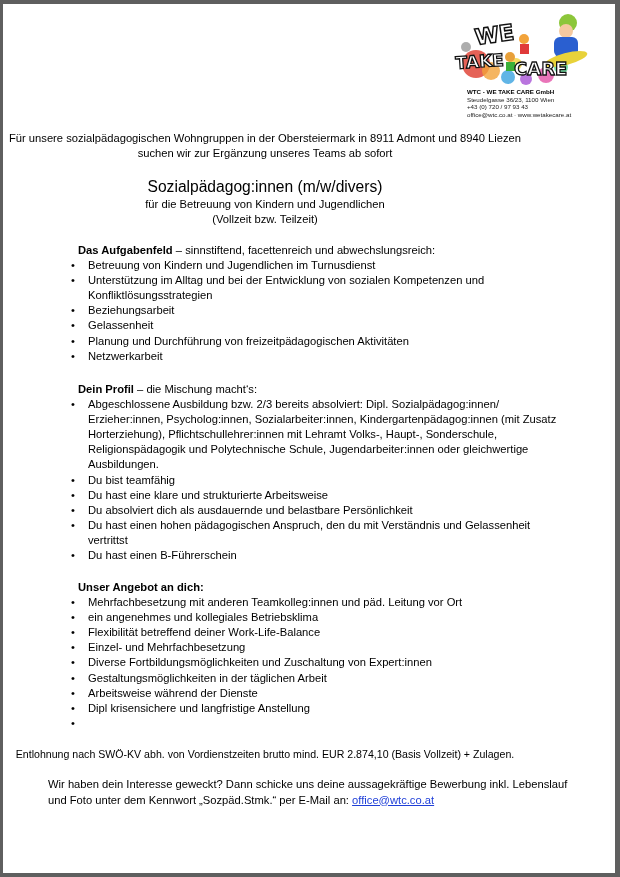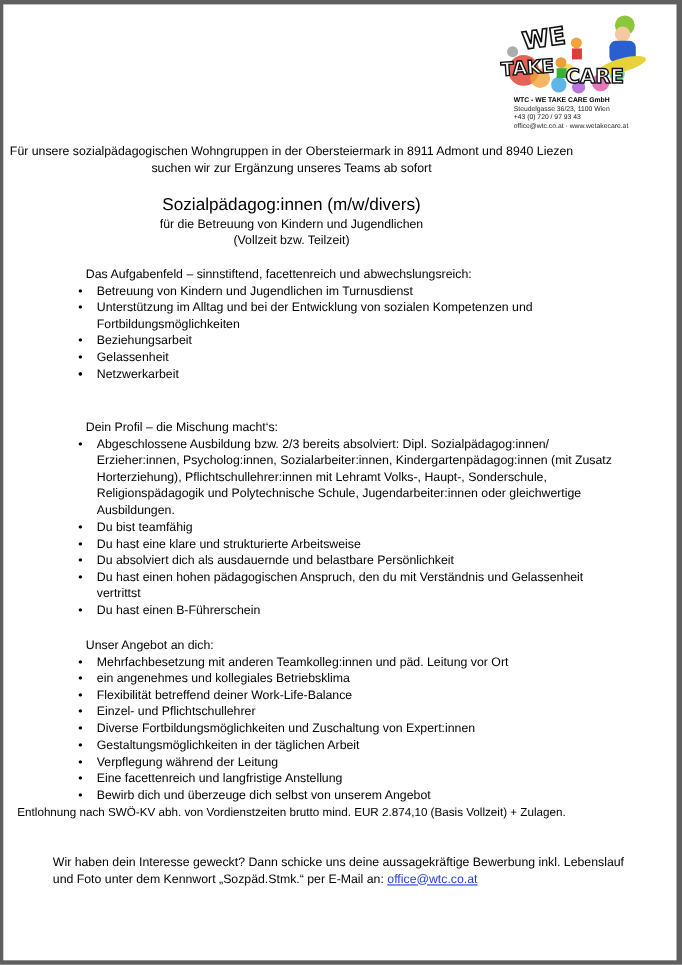--- a/index.html
+++ b/index.html
@@ -35,32 +35,32 @@
 
     .txt { position: absolute; font-size: 11.2px; line-height: 15px; white-space: nowrap; }
     .center { left: 0; width: 524px; text-align: center; }
 
     .intro { top: 127px; }
     .title { top: 173px; font-size: 15.6px; font-weight: normal; line-height: 20px; }
     .sub { top: 193px; }
 
     .section { position: absolute; left: 45px; width: 520px; font-size: 11.2px; line-height: 15.1px; }
     .section .heading { white-space: nowrap; }
-    .section .heading b { font-weight: normal; padding-left: 30px; }
+    .section .heading b { font-weight: bold; padding-left: 30px; }
     .section ul { list-style: none; margin: 0; padding: 0; }
     .section li { position: relative; padding-left: 40px; }
     .section li .bullet {
       position: absolute; left: 20px; top: 0;
       width: 10px; text-align: center;
     }
     .sec1 { top: 239px; }
     .sec2 { top: 378px; }
     .sec3 { top: 576px; }
 
-    .salary { top: 728px; font-size: 10.6px; }
+    .salary { top: 743px; font-size: 10.6px; }
     .closing { position: absolute; left: 45px; top: 773px; width: 540px; font-size: 11.2px; line-height: 15.5px; }
     .closing a { color: #1f3fd8; }
   </style>
 </head>
 <body>
 
 <div class="page">
 
   <div class="logo">
     <svg width="150" height="80" viewBox="0 0 150 80">
@@ -105,24 +105,24 @@
   <div class="txt center title">Sozialpädagog:innen (m/w/divers)</div>
   <div class="txt center sub">
     <div>für die Betreuung von Kindern und Jugendlichen</div>
     <div>(Vollzeit bzw. Teilzeit)</div>
   </div>
 
   <div class="section sec1">
     <div class="heading"><b>Das Aufgabenfeld</b><span> – sinnstiftend, facettenreich und abwechslungsreich:</span></div>
     <ul>
       <li><span class="bullet">•</span><span>Betreuung von Kindern und Jugendlichen im Turnusdienst</span></li>
-      <li><span class="bullet">•</span><span>Unterstützung im Alltag und bei der Entwicklung von sozialen Kompetenzen und Fortbildungsmöglichkeiten</span></li>
+      <li><span class="bullet">•</span><span>Unterstützung im Alltag und bei der Entwicklung von sozialen Kompetenzen und Konfliktlösungsstrategien</span></li>
       <li><span class="bullet">•</span><span>Beziehungsarbeit</span></li>
       <li><span class="bullet">•</span><span>Gelassenheit</span></li>
-      <li><span class="bullet">•</span></li>
+      <li><span class="bullet">•</span><span>Planung und Durchführung von freizeitpädagogischen Aktivitäten</span></li>
       <li><span class="bullet">•</span><span>Netzwerkarbeit</span></li>
     </ul>
   </div>
 
   <div class="section sec2">
     <div class="heading"><b>Dein Profil</b><span> – die Mischung macht‘s:</span></div>
     <ul>
       <li><span class="bullet">•</span><span>Abgeschlossene Ausbildung bzw. 2/3 bereits absolviert: Dipl. Sozialpädagog:innen/ Erzieher:innen, Psycholog:innen, Sozialarbeiter:innen, Kindergartenpädagog:innen (mit Zusatz Horterziehung), Pflichtschullehrer:innen mit Lehramt Volks-, Haupt-, Sonderschule, Religionspädagogik und Polytechnische Schule, Jugendarbeiter:innen  oder gleichwertige Ausbildungen.</span></li>
       <li><span class="bullet">•</span><span>Du bist teamfähig</span></li>
       <li><span class="bullet">•</span><span>Du hast eine klare und strukturierte Arbeitsweise</span></li>
@@ -131,26 +131,26 @@
       <li><span class="bullet">•</span><span>Du hast einen B-Führerschein</span></li>
     </ul>
   </div>
 
   <div class="section sec3">
     <div class="heading"><b>Unser Angebot an dich:</b><span></span></div>
     <ul>
       <li><span class="bullet">•</span><span>Mehrfachbesetzung mit anderen Teamkolleg:innen und päd. Leitung vor Ort</span></li>
       <li><span class="bullet">•</span><span>ein angenehmes und kollegiales Betriebsklima</span></li>
       <li><span class="bullet">•</span><span>Flexibilität betreffend deiner Work-Life-Balance</span></li>
-      <li><span class="bullet">•</span><span>Einzel- und Pflichtschullehrer</span></li>
+      <li><span class="bullet">•</span><span>Einzel- und Mehrfachbesetzung</span></li>
       <li><span class="bullet">•</span><span>Diverse Fortbildungsmöglichkeiten und Zuschaltung von Expert:innen</span></li>
       <li><span class="bullet">•</span><span>Gestaltungsmöglichkeiten in der täglichen Arbeit</span></li>
-      <li><span class="bullet">•</span><span>Verpflegung während der Leitung</span></li>
-      <li><span class="bullet">•</span><span>Eine facettenreich und langfristige Anstellung</span></li>
-      <li><span class="bullet">•</span><span>Bewirb dich und überzeuge dich selbst von unserem Angebot</span></li>
+      <li><span class="bullet">•</span><span>Arbeitsweise während der Dienste</span></li>
+      <li><span class="bullet">•</span><span>Dipl krisensichere und langfristige Anstellung</span></li>
+      <li><span class="bullet">•</span></li>
     </ul>
   </div>
 
   <div class="txt center salary">Entlohnung nach SWÖ-KV abh. von Vordienstzeiten brutto mind. EUR 2.874,10 (Basis Vollzeit) + Zulagen.</div>
 
   <div class="closing"><span>Wir haben dein Interesse geweckt? Dann schicke uns deine aussagekräftige Bewerbung inkl. Lebenslauf und Foto unter dem Kennwort „Sozpäd.Stmk.“ per E-Mail an: </span><a href="#" style="color: rgb(31, 63, 216);">office@wtc.co.at</a></div>
 
 </div>
 
 </body></html>

